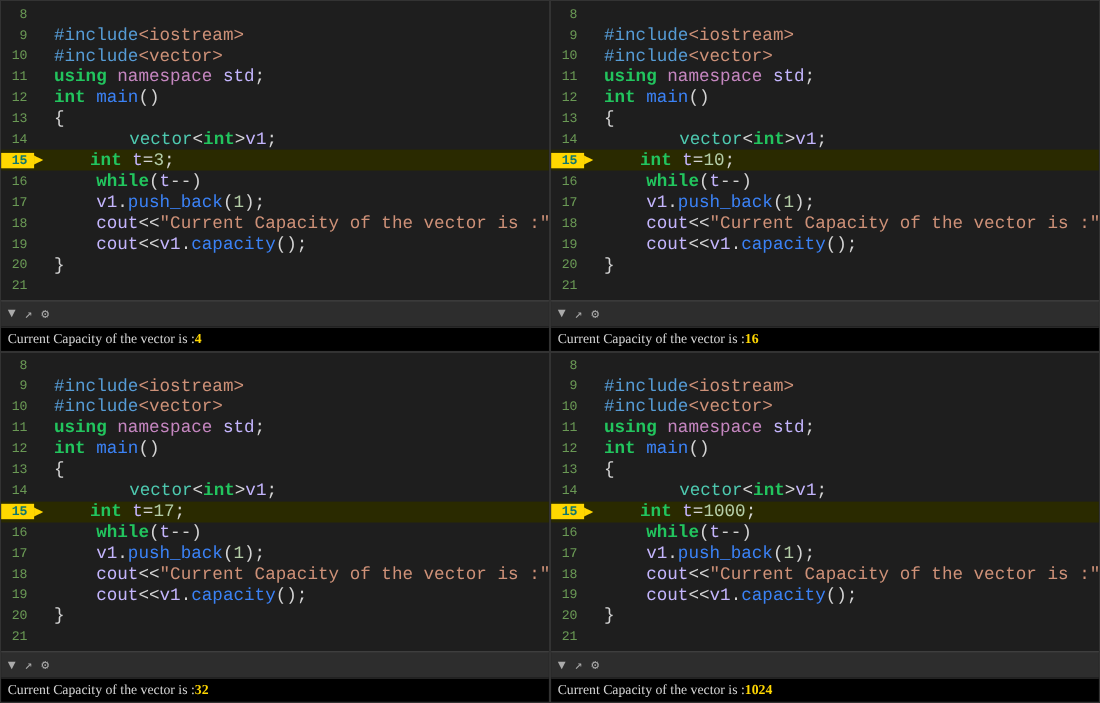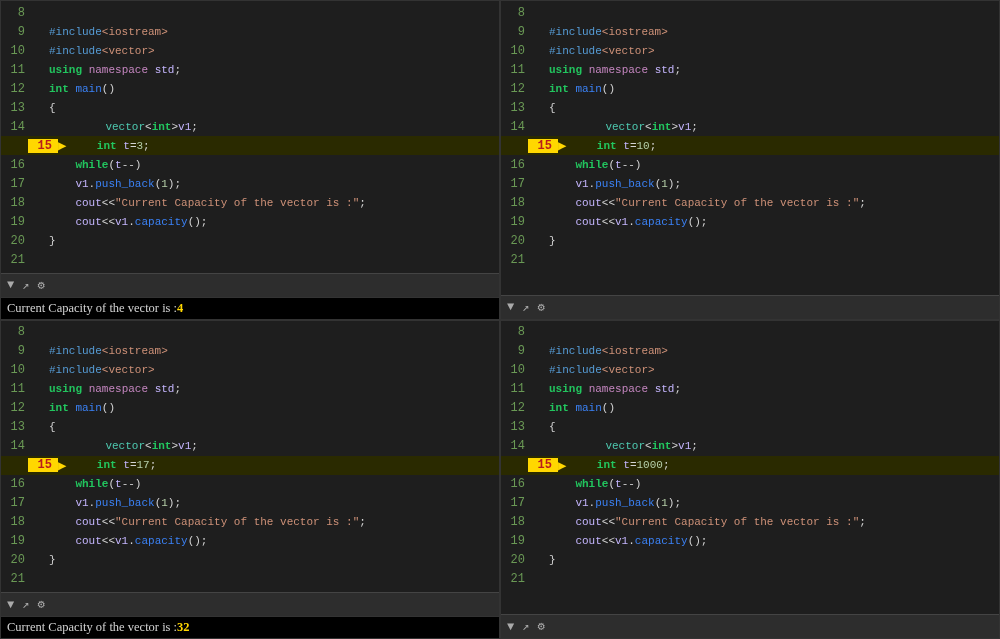--- a/index.html
+++ b/index.html
@@ -38,30 +38,29 @@
       width: 30px;
       text-align: right;
       padding-right: 6px;
       font-size: 12px;
       flex-shrink: 0;
       user-select: none;
     }
     .line-content {
       color: #d4d4d4;
       white-space: pre;
-      font-size: 11px;
+      font-size: 16px;
     }
     .highlighted-line {
       background: #2a2a00;
     }
     .highlighted-line .line-num {
       background: #ffd700;
-      color: #b91c1c;
+      color: #0f766e;
       font-weight: bold;
-      margin-left: 27px;
     }
     .arrow {
       color: #ffd700;
       font-size: 14px;
       margin-right: 4px;
       flex-shrink: 0;
     }
     .no-arrow {
       width: 18px;
       flex-shrink: 0;
@@ -260,20 +259,21 @@
           <span class="line-num">21</span>
           <span class="no-arrow"></span>
           <span class="line-content"></span>
         </div>
       </div>
       <div class="toolbar">
     <span class="toolbar-icon">▼</span>
     <span class="toolbar-icon">↗</span>
     <span class="toolbar-icon">⚙</span>
   </div>
+      <div class="output-bar">Current Capacity of the vector is :<span class="out-highlight">16</span></div>
     </div>
     <div class="panel">
       <div class="code-area">
         <div class="code-line ">
           <span class="line-num">8</span>
           <span class="no-arrow"></span>
           <span class="line-content"></span>
         </div>
         <div class="code-line ">
           <span class="line-num">9</span>
@@ -419,14 +419,15 @@
           <span class="line-num">21</span>
           <span class="no-arrow"></span>
           <span class="line-content"></span>
         </div>
       </div>
       <div class="toolbar">
     <span class="toolbar-icon">▼</span>
     <span class="toolbar-icon">↗</span>
     <span class="toolbar-icon">⚙</span>
   </div>
+      <div class="output-bar">Current Capacity of the vector is :<span class="out-highlight">1024</span></div>
     </div>
   </div>
 
 </body></html>

